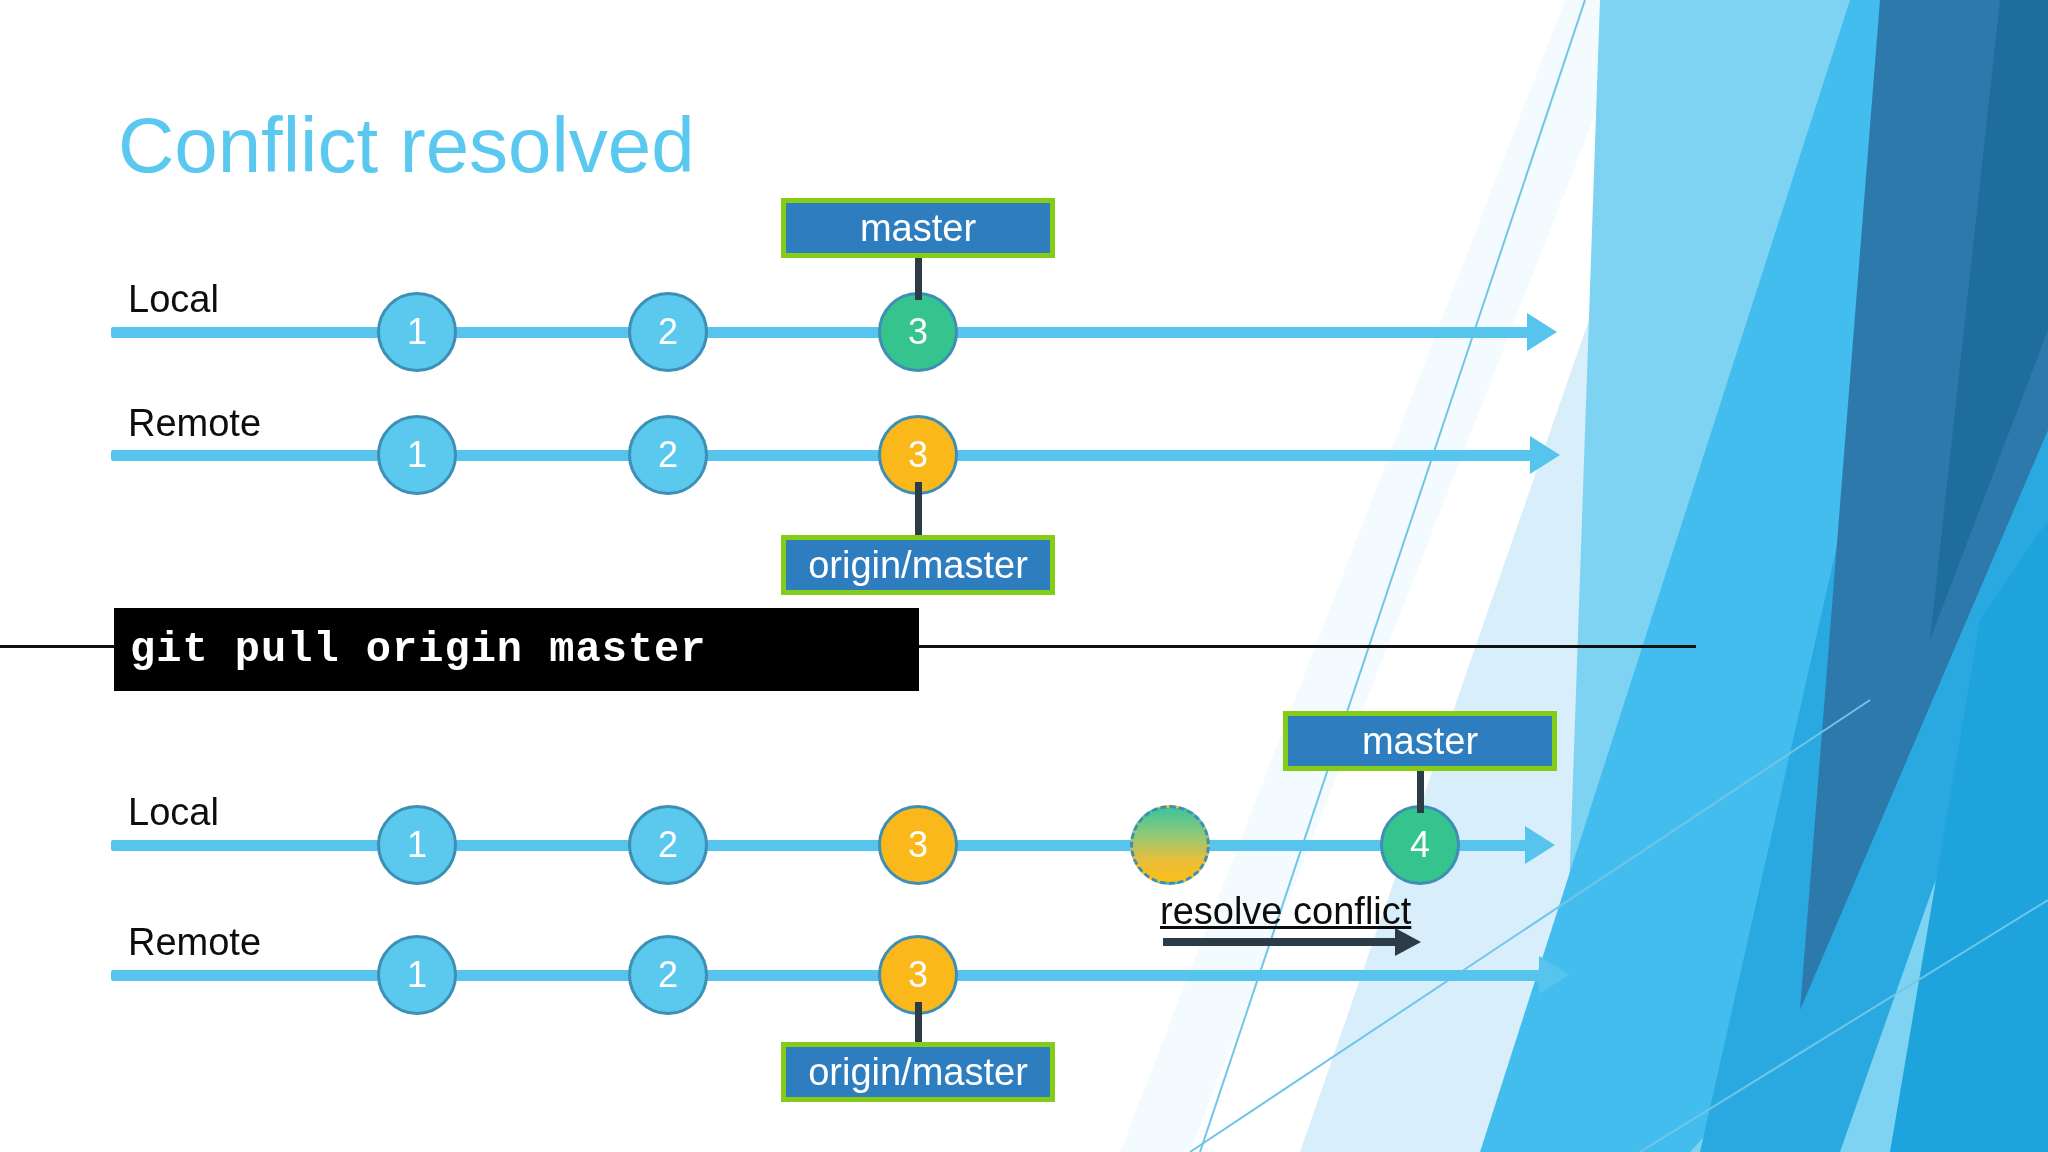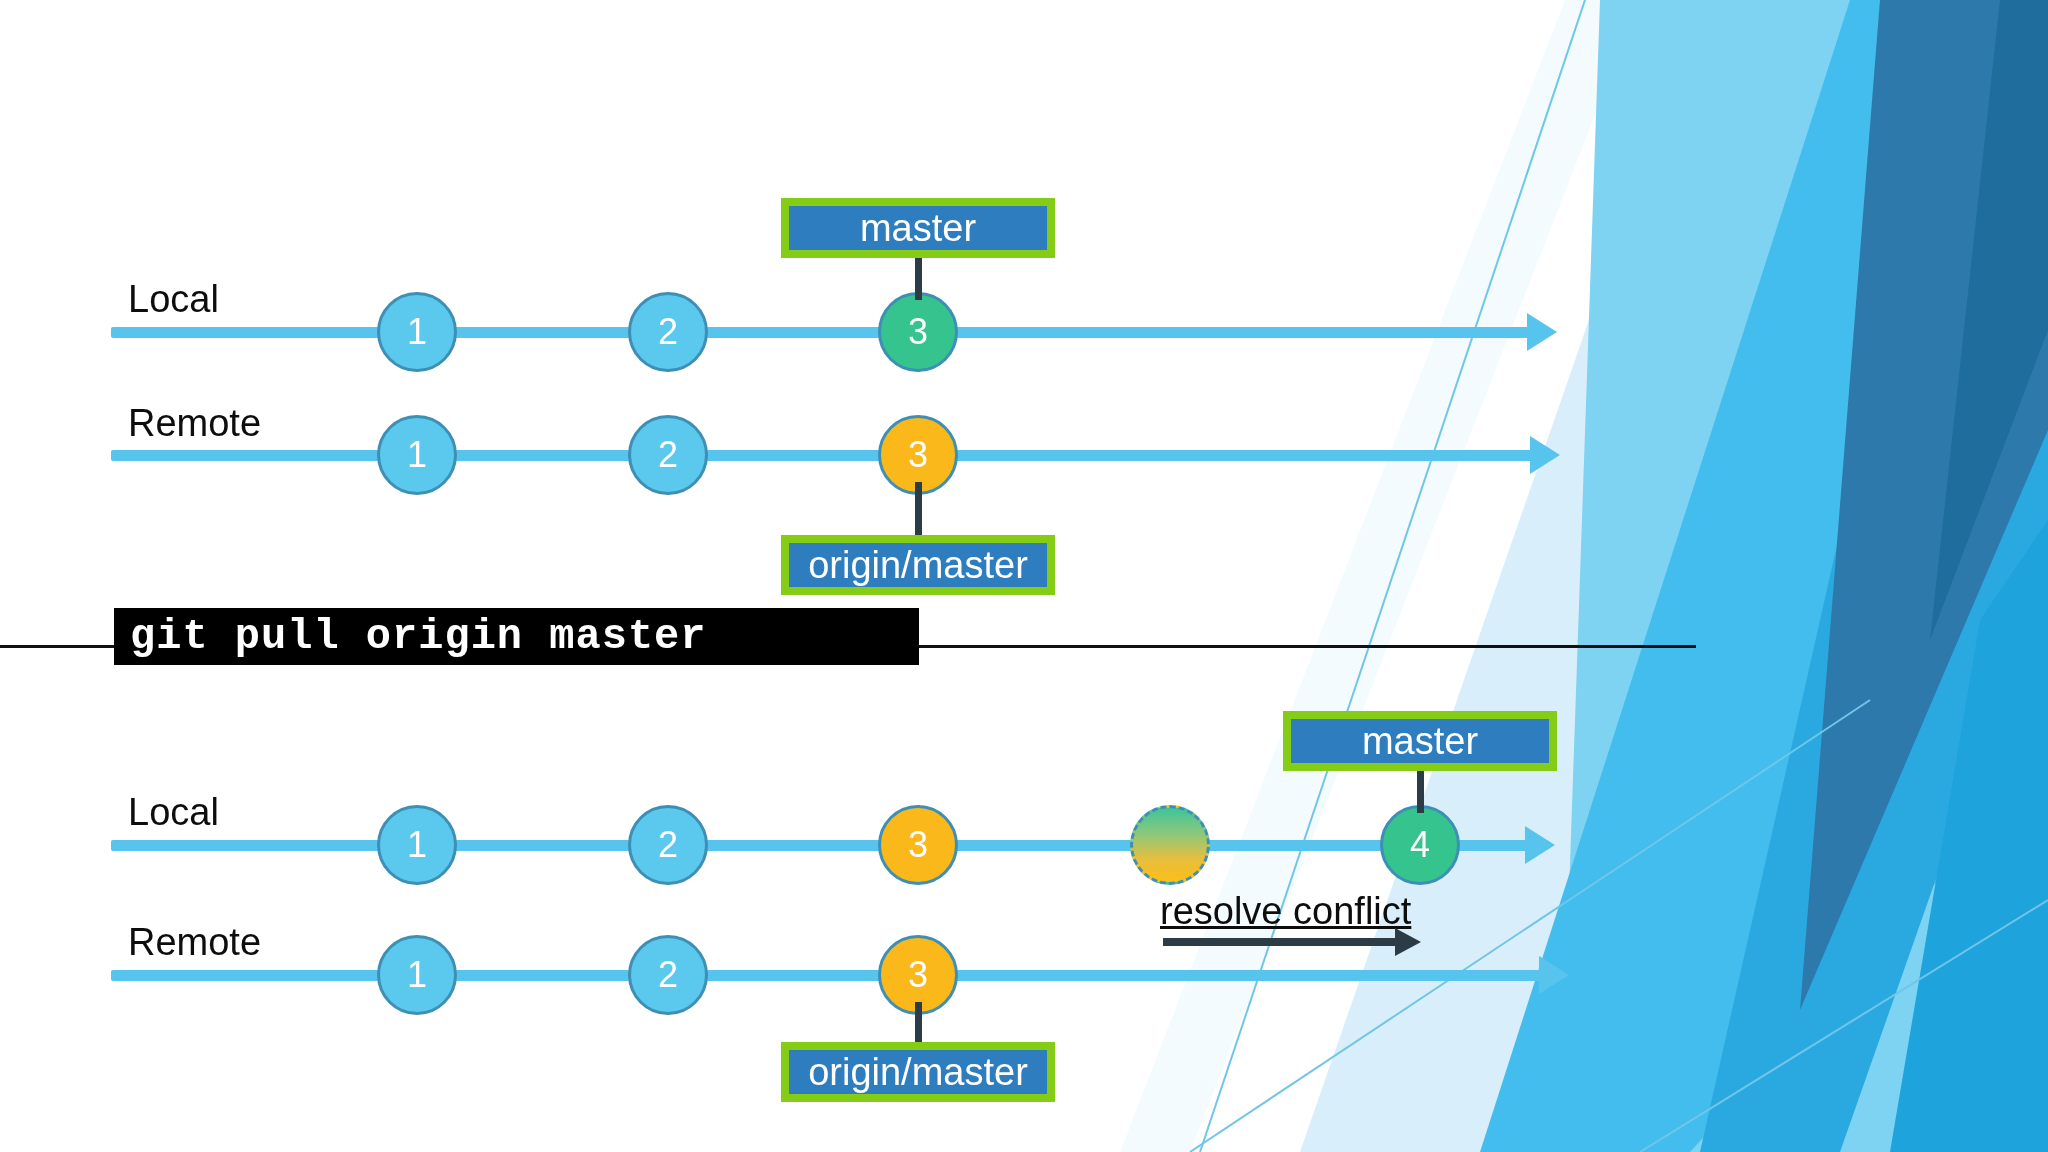--- a/index.html
+++ b/index.html
@@ -71,21 +71,21 @@
   .commit.green  { background: #35C48E; }
   .commit.yellow { background: #FAB81B; }
   .commit.conflict {
     background: linear-gradient(180deg, #3FC39A 0%, #8DC87A 35%, #E9BE3C 70%, #FBBF16 100%);
     border: 3px dashed #3D8FB5;
     color: transparent;
   }
   .ref-box {
     position: absolute;
     background: #2E7DBF;
-    border: 8px solid #84cc16;
+    border: 5px solid #84cc16;
     box-sizing: border-box;
     display: flex;
     align-items: center;
     justify-content: center;
     color: #ffffff;
     font-size: 38px;
     font-family: "Liberation Sans", sans-serif;
     white-space: nowrap;
   }
   .ref-stem {
@@ -147,20 +147,21 @@
     <polygon points="1850,0 2048,0 2048,760 1690,1152 1480,1152" fill="#43bdee"></polygon>
     <polygon points="1960,0 2048,0 2048,560 1840,1152 1700,1152" fill="#2aa9e0"></polygon>
     <polygon points="1880,0 2048,0 2048,430 1800,1010" fill="#2d79ab"></polygon>
     <polygon points="2000,0 2048,0 2048,330 1930,640" fill="#1f6d9c"></polygon>
     <polygon points="1980,620 2048,520 2048,1152 1890,1152" fill="#1fa3dd"></polygon>
     <line x1="1585" y1="0" x2="1200" y2="1152" stroke="#6fc6e8" stroke-width="2"></line>
     <line x1="1190" y1="1152" x2="1870" y2="700" stroke="#6fc6e8" stroke-width="2"></line>
     <line x1="1640" y1="1152" x2="2048" y2="900" stroke="#6fc6e8" stroke-width="2"></line>
   </svg>
 
+  <div class="slide-title">Conflict resolved</div>
 
   <div class="row-label" style="left:128px; top:278px;">Local</div>
 
   <div class="track" style="left:111px; top:327px; width:1420px;"></div>
   <div class="track-arrow" style="left:1527px; top:313px;"></div>
 
   <div class="commit blue" style="left:377px; top:292px;">
       <span>1</span>
     </div>
   <div class="commit blue" style="left:628px; top:292px;">
@@ -189,21 +190,21 @@
   <div class="commit yellow" style="left:878px; top:415px;">
       <span>3</span>
     </div>
 
   <div class="ref-stem" style="left:915px; top:482px; height:56px;"></div>
   <div class="ref-box" style="left:781px; top:535px; width:274px; height:60px;">
     <span>origin/master</span>
   </div>
 
   <div class="divider" style="left:0px; top:645px; width:1696px;"></div>
-  <div class="cmd-bar" style="left:114px; top:608px; width:805px; height:57px;">
+  <div class="cmd-bar" style="left:114px; top:608px; width:805px; height:83px;">
     <span>git pull origin master</span>
   </div>
 
   <div class="row-label" style="left:128px; top:791px;">Local</div>
 
   <div class="track" style="left:111px; top:840px; width:1418px;"></div>
   <div class="track-arrow" style="left:1525px; top:826px;"></div>
 
   <div class="commit blue" style="left:377px; top:805px;">
       <span>1</span>

